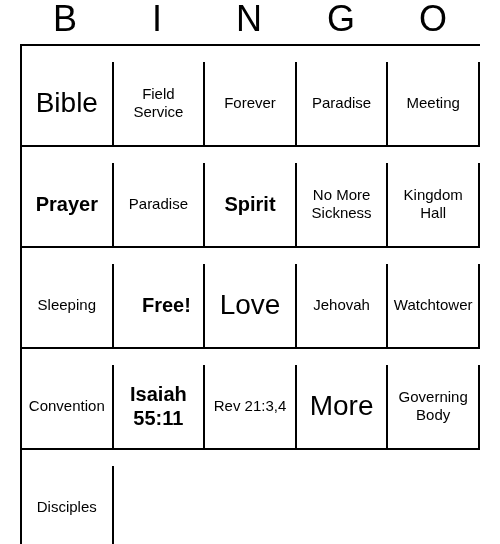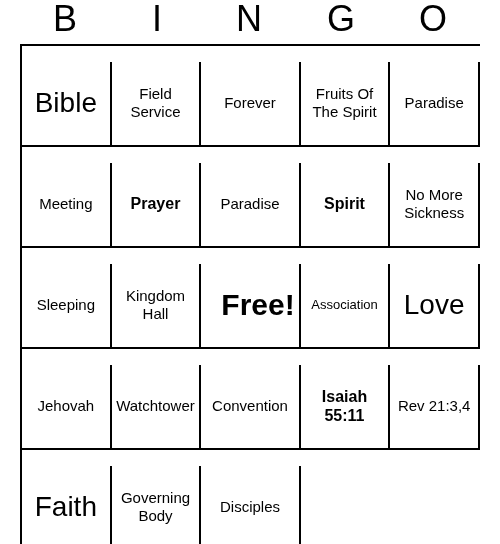--- a/index.html
+++ b/index.html
@@ -40,25 +40,25 @@
       display: flex;
       align-items: center;
       justify-content: center;
       text-align: center;
       padding: 6px 4px;
       font-size: 15px;
       line-height: 1.2;
       margin-top: 16px;
     }
     .bingo-cell.large-text {
-      font-size: 16px;
+      font-size: 20px;
       font-weight: bold;
     }
     .bingo-cell.free {
-      font-size: 30px;
+      font-size: 20px;
       font-weight: bold;
       padding-left: 20px;
     }
     .bingo-cell.xlarge {
       font-size: 28px;
     }
   </style>
 </head>
 <body>
 
@@ -67,34 +67,32 @@
   <div class="bingo-header-cell">B</div>
       <div class="bingo-header-cell">I</div>
       <div class="bingo-header-cell">N</div>
       <div class="bingo-header-cell">G</div>
       <div class="bingo-header-cell">O</div>
     </div>
   <div class="bingo-grid">
   <div class="bingo-cell xlarge">Bible</div>
       <div class="bingo-cell">Field Service</div>
       <div class="bingo-cell">Forever</div>
-      <div class="bingo-cell">Fruits Of The Spirit</div>
       <div class="bingo-cell">Paradise</div>
       <div class="bingo-cell">Meeting</div>
       <div class="bingo-cell large-text">Prayer</div>
       <div class="bingo-cell">Paradise</div>
       <div class="bingo-cell large-text">Spirit</div>
       <div class="bingo-cell">No More Sickness</div>
+      <div class="bingo-cell">Kingdom Hall</div>
       <div class="bingo-cell">Sleeping</div>
-      <div class="bingo-cell">Kingdom Hall</div>
       <div class="bingo-cell free">Free!</div>
-      <div class="bingo-cell" style="font-size: 13px;">Association</div>
       <div class="bingo-cell xlarge">Love</div>
       <div class="bingo-cell">Jehovah</div>
       <div class="bingo-cell">Watchtower</div>
       <div class="bingo-cell">Convention</div>
       <div class="bingo-cell large-text">Isaiah 55:11</div>
       <div class="bingo-cell">Rev 21:3,4</div>
-      <div class="bingo-cell xlarge">Faith</div>
+      <div class="bingo-cell xlarge">More</div>
       <div class="bingo-cell">Governing Body</div>
       <div class="bingo-cell">Disciples</div>
     </div>
 </div>
 
 </body></html>

